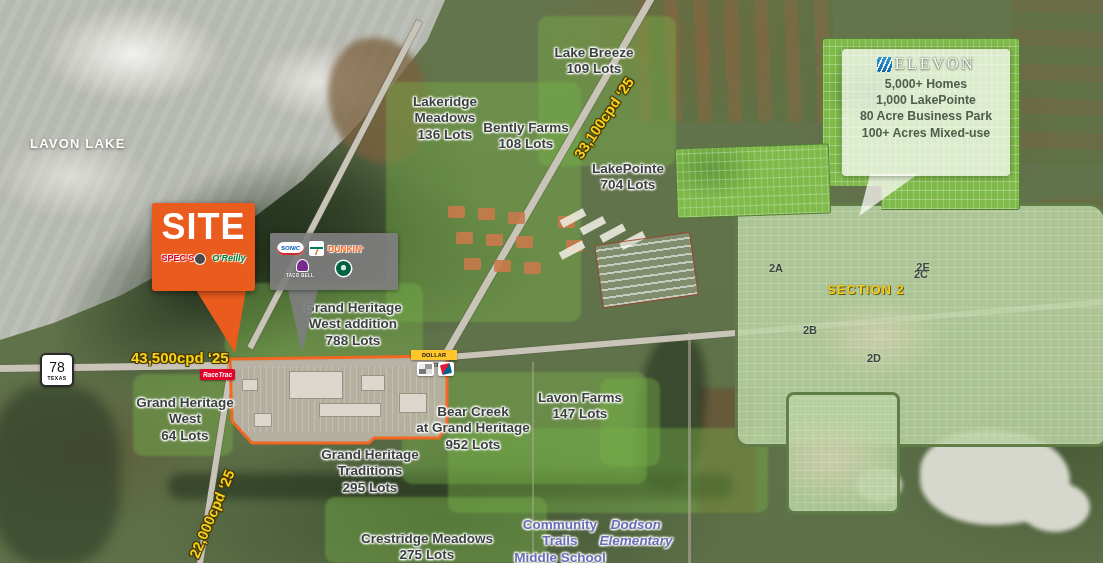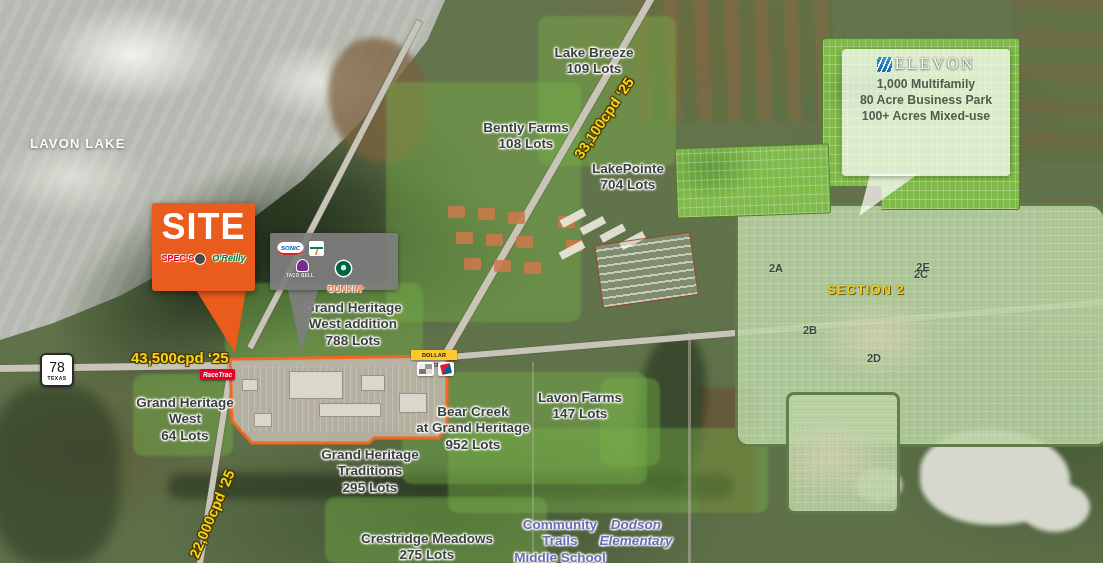--- a/index.html
+++ b/index.html
@@ -124,21 +124,21 @@
     border-radius:2px;box-shadow:0 1px 4px rgba(0,0,0,.4);}
   .panelptr{left:288px;top:290px;width:30px;height:62px;z-index:7;background:rgba(126,126,126,.93);
     clip-path:polygon(0 0,100% 0,45% 100%);}
   .sonic{left:7px;top:9px;width:27px;height:13px;background:#fff;border-radius:7px;text-align:center;
     font-size:6px;font-weight:bold;font-style:italic;color:#0057b8;line-height:13px;
     box-shadow:inset 0 -2px 0 #d2282e;}
   .seven{left:39px;top:8px;width:15px;height:15px;background:#fff;border-radius:2px;text-align:center;}
   .seven .sv{font-size:11px;font-weight:bold;color:#f3701f;line-height:15px;}
   .seven .bar{position:absolute;left:1px;right:1px;top:6px;height:2px;background:#008061;}
   .dunkin{left:58px;top:11px;font-size:8.5px;font-weight:800;color:#ff671f;
-    text-shadow:0 0 2px #fff,1px 1px 1px #fff,-1px -1px 1px #fff;white-space:nowrap;margin-top:40px;}
+    text-shadow:0 0 2px #fff,1px 1px 1px #fff,-1px -1px 1px #fff;white-space:nowrap;}
   .bell{left:27px;top:27px;width:11px;height:11px;background:#792a8f;
     border-radius:50% 50% 18% 18% / 60% 60% 20% 20%;box-shadow:0 0 0 1px #fff;}
   .belltxt{left:16px;top:40px;font-size:4.5px;font-weight:bold;color:#fff;letter-spacing:.3px;
     text-shadow:0 0 1px #333;}
   .sbux{left:66px;top:28px;width:15px;height:15px;border-radius:50%;background:#006241;
     box-shadow:0 0 0 1.5px #fff;
     background-image:radial-gradient(circle at 50% 45%, #cfe8dc 0 2.5px, rgba(0,0,0,0) 3px);}
   
   .racetrac{left:200px;top:369px;width:35px;height:11px;z-index:7;background:#e4002b;border-radius:2px;
     color:#fff;font-size:6.5px;font-weight:bold;font-style:italic;text-align:center;line-height:11px;
@@ -222,20 +222,25 @@
   <div class="abs bldg" style="left:255px;top:414px;width:16px;height:12px;"></div>
   <div class="abs bldg" style="left:362px;top:376px;width:22px;height:14px;"></div>
   <div class="abs bldg" style="left:400px;top:394px;width:26px;height:18px;"></div>
 
   <div class="abs lakelabel">LAVON LAKE</div>
 
   <div class="abs mlabel" style="left:594px;top:61px;">
     <span>Lake Breeze</span>
     <span>109 Lots</span>
   </div>
+  <div class="abs mlabel" style="left:445px;top:119px;">
+    <span>Lakeridge</span>
+    <span>Meadows</span>
+    <span>136 Lots</span>
+  </div>
   <div class="abs mlabel" style="left:526px;top:136px;">
     <span>Bently Farms</span>
     <span>108 Lots</span>
   </div>
   <div class="abs mlabel" style="left:628px;top:177px;">
     <span>LakePointe</span>
     <span>704 Lots</span>
   </div>
   <div class="abs mlabel" style="left:353px;top:325px;">
     <span>Grand Heritage</span>
@@ -322,18 +327,19 @@
     <div class="abs belltxt">TACO BELL</div>
     <div class="abs sbux"></div>
   </div>
 
   <div class="abs elevonptr"></div>
   <div class="abs elevon">
     <div class="ebrand">
       <span class="emark"></span>
       <span class="ename">ELEVON</span>
     </div>
-    <div class="eline">1,000 Multifamily</div>
+    <div class="eline">5,000+ Homes</div>
+    <div class="eline">1,000 LakePointe</div>
     <div class="eline">80 Acre Business Park</div>
     <div class="eline">100+ Acres Mixed-use</div>
   </div>
 
 </div>
 
 </body></html>

